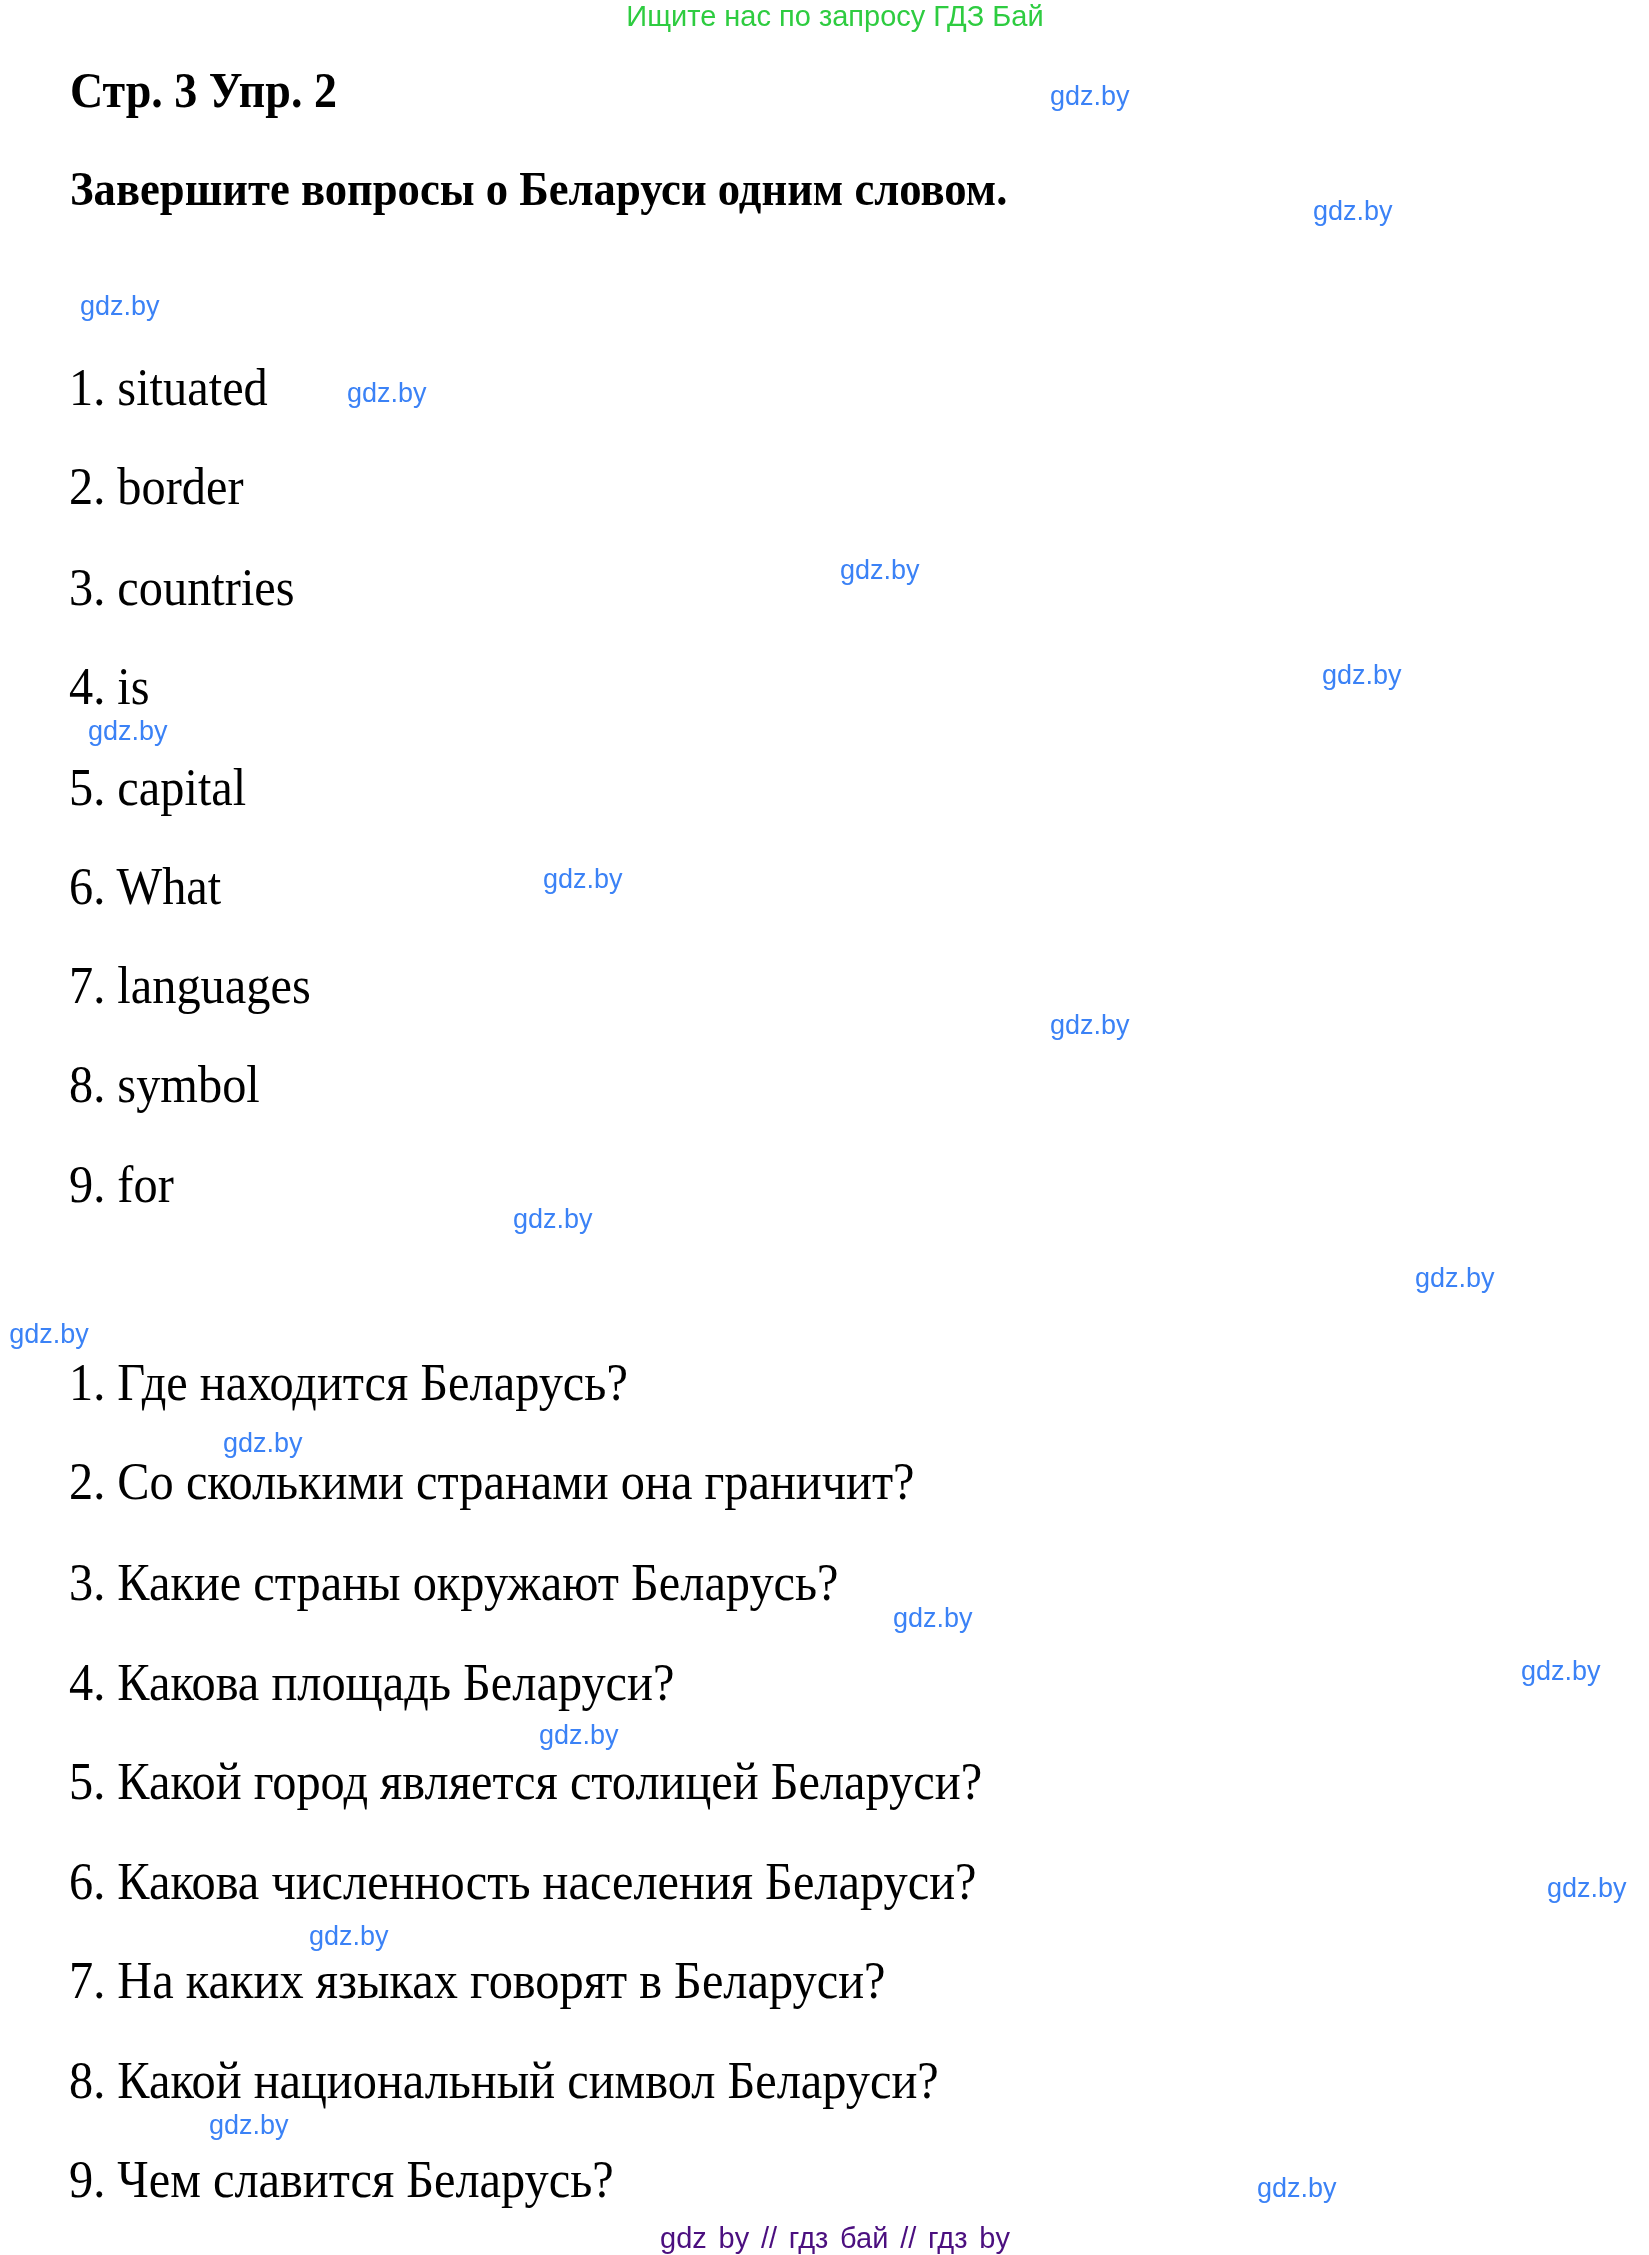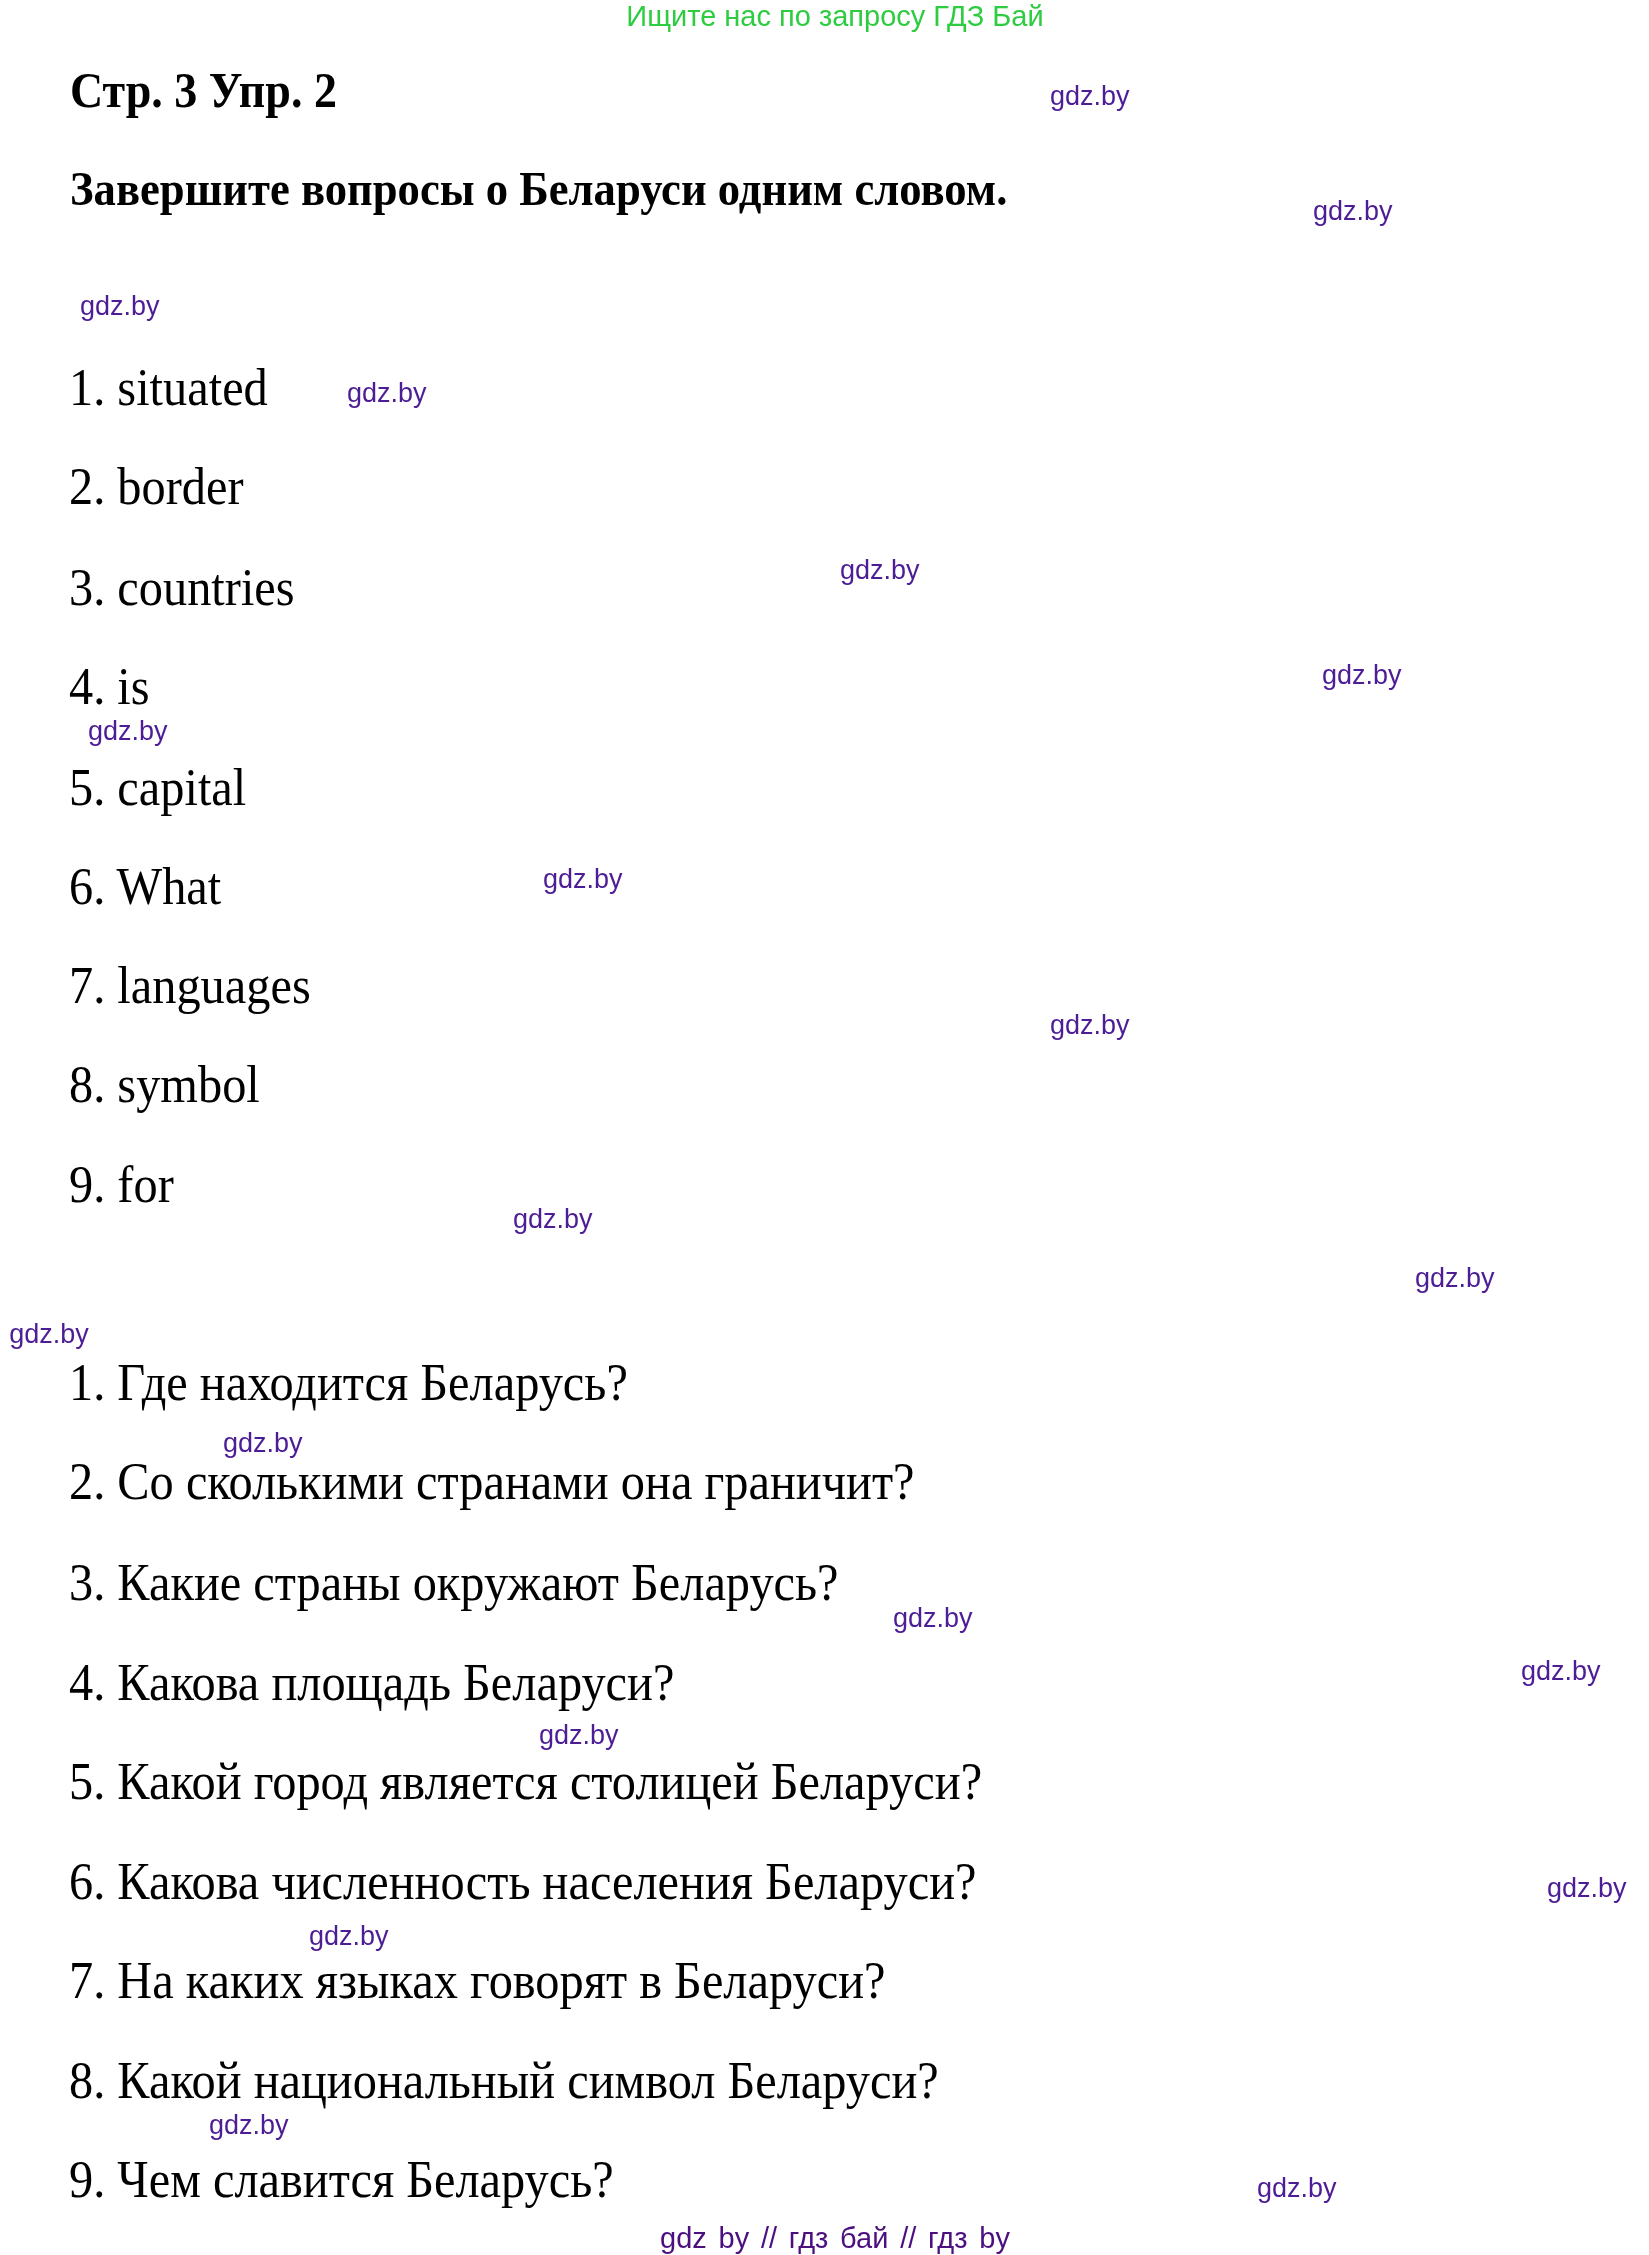--- a/index.html
+++ b/index.html
@@ -2,21 +2,21 @@
 <html style="font-size:15px"><head>
 <meta charset="utf-8">
 <style>
   html, body { margin:0; padding:0; background:#ffffff; }
   body { width:1649px; height:2256px; position:relative; overflow:hidden; }
   .abs { position:absolute; white-space:nowrap; line-height:1; }
   .top-banner { font-family:"Liberation Sans", sans-serif; font-size:29px; color:#2ecc40; left:0; width:1670px; text-align:center; top:1.9px; }
   .title { font-family:"Liberation Serif", serif; font-weight:bold; font-size:50px; color:#000; left:70px; top:65px; transform:scaleX(0.92); transform-origin:left; }
   .subtitle { font-family:"Liberation Serif", serif; font-weight:bold; font-size:48px; color:#000; left:70px; top:165px; transform:scaleX(0.93); transform-origin:left; }
   .item { font-family:"Liberation Serif", serif; font-size:52px; color:#000; left:69px; transform:scaleX(0.93); transform-origin:left; }
-  .wm { font-family:"Liberation Sans", sans-serif; font-size:27px; color:#4c1d95; }
+  .wm { font-family:"Liberation Sans", sans-serif; font-size:27px; color:#3b82f6; }
   .footer { font-family:"Liberation Sans", sans-serif; font-size:29px; color:#4b0f7f; left:0; width:1670px; text-align:center; top:2224px; word-spacing:3.7px; }
 </style>
 </head>
 <body>
 
 <div class="abs top-banner">Ищите нас по запросу ГДЗ Бай</div>
 
 <div class="abs title">Стр. 3 Упр. 2</div>
 <div class="abs subtitle">Завершите вопросы о Беларуси одним словом.</div>
 

